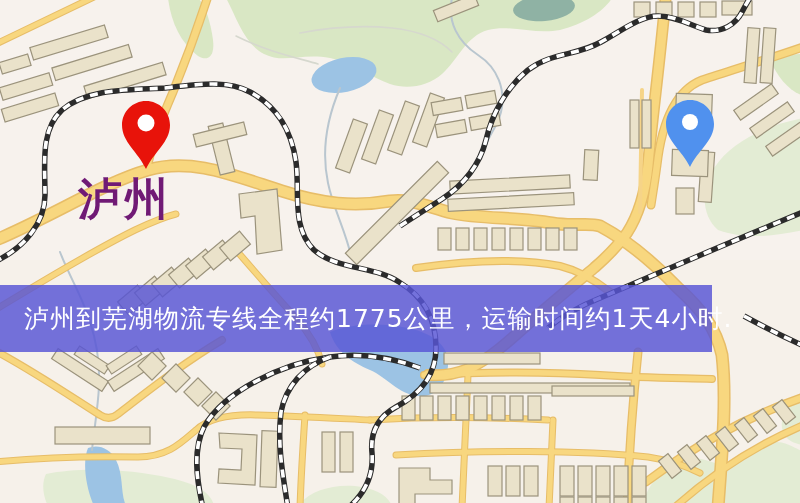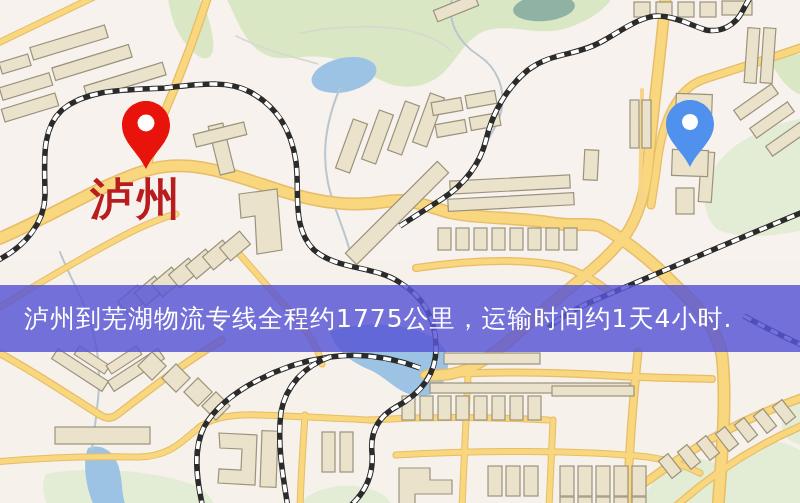--- a/index.html
+++ b/index.html
@@ -23,21 +23,21 @@
   .rww{fill:none;stroke:#ffffff;stroke-width:3.6;stroke-dasharray:8 7}
   .bld{fill:#eae2ca;stroke:#9b937c;stroke-width:1.2}
   .pin-white{fill:#ffffff}
   
   .city-label{
     position:absolute;font-family:"DejaVu Serif","Liberation Serif",serif;
     font-weight:700;font-size:44px;line-height:1;letter-spacing:2px;
     white-space:nowrap;text-shadow:0 0 2px rgba(255,255,255,.35);
   }
   .banner{
-    position:absolute;left:0;top:285px;width:800px;height:67px;
+    position:absolute;left:0;top:285px;width:712px;height:67px;
     background:rgba(88,86,213,0.83);
   }
   .banner span{
     display:block;padding-left:24px;line-height:67px;font-size:25px;
     color:#ffffff;letter-spacing:1px;white-space:nowrap;
   }
 </style>
 </head>
 <body>
 
@@ -265,20 +265,20 @@
     <g>
       <path d="M146,169 C138,152 122,142 122,125 C122,111.7 132.7,101 146,101 C159.3,101 170,111.7 170,125 C170,142 154,152 146,169 Z" style="fill: rgb(232, 19, 10);"></path>
       <circle class="pin-white" cx="146" cy="123" r="8.5"></circle>
     </g>
     <g>
       <path d="M690,167 C682,150 666,141 666,124 C666,110.7 676.7,100 690,100 C703.3,100 714,110.7 714,124 C714,141 698,150 690,167 Z" style="fill: rgb(80, 145, 238);"></path>
       <circle class="pin-white" cx="690" cy="122" r="8"></circle>
     </g>
   </svg>
 
-  <div class="city-label" style="left: 90px; top: 177px; color: #b91c1c; text-align: right;">泸州</div>
+  <div class="city-label" style="left: 78px; top: 177px; color: #701a75; text-align: right;">泸州</div>
 
 
   <div class="banner">
     <span style="color: rgb(255, 255, 255);">泸州到芜湖物流专线全程约1775公里，运输时间约1天4小时.</span>
   </div>
 
 </div>
 
 </body></html>

